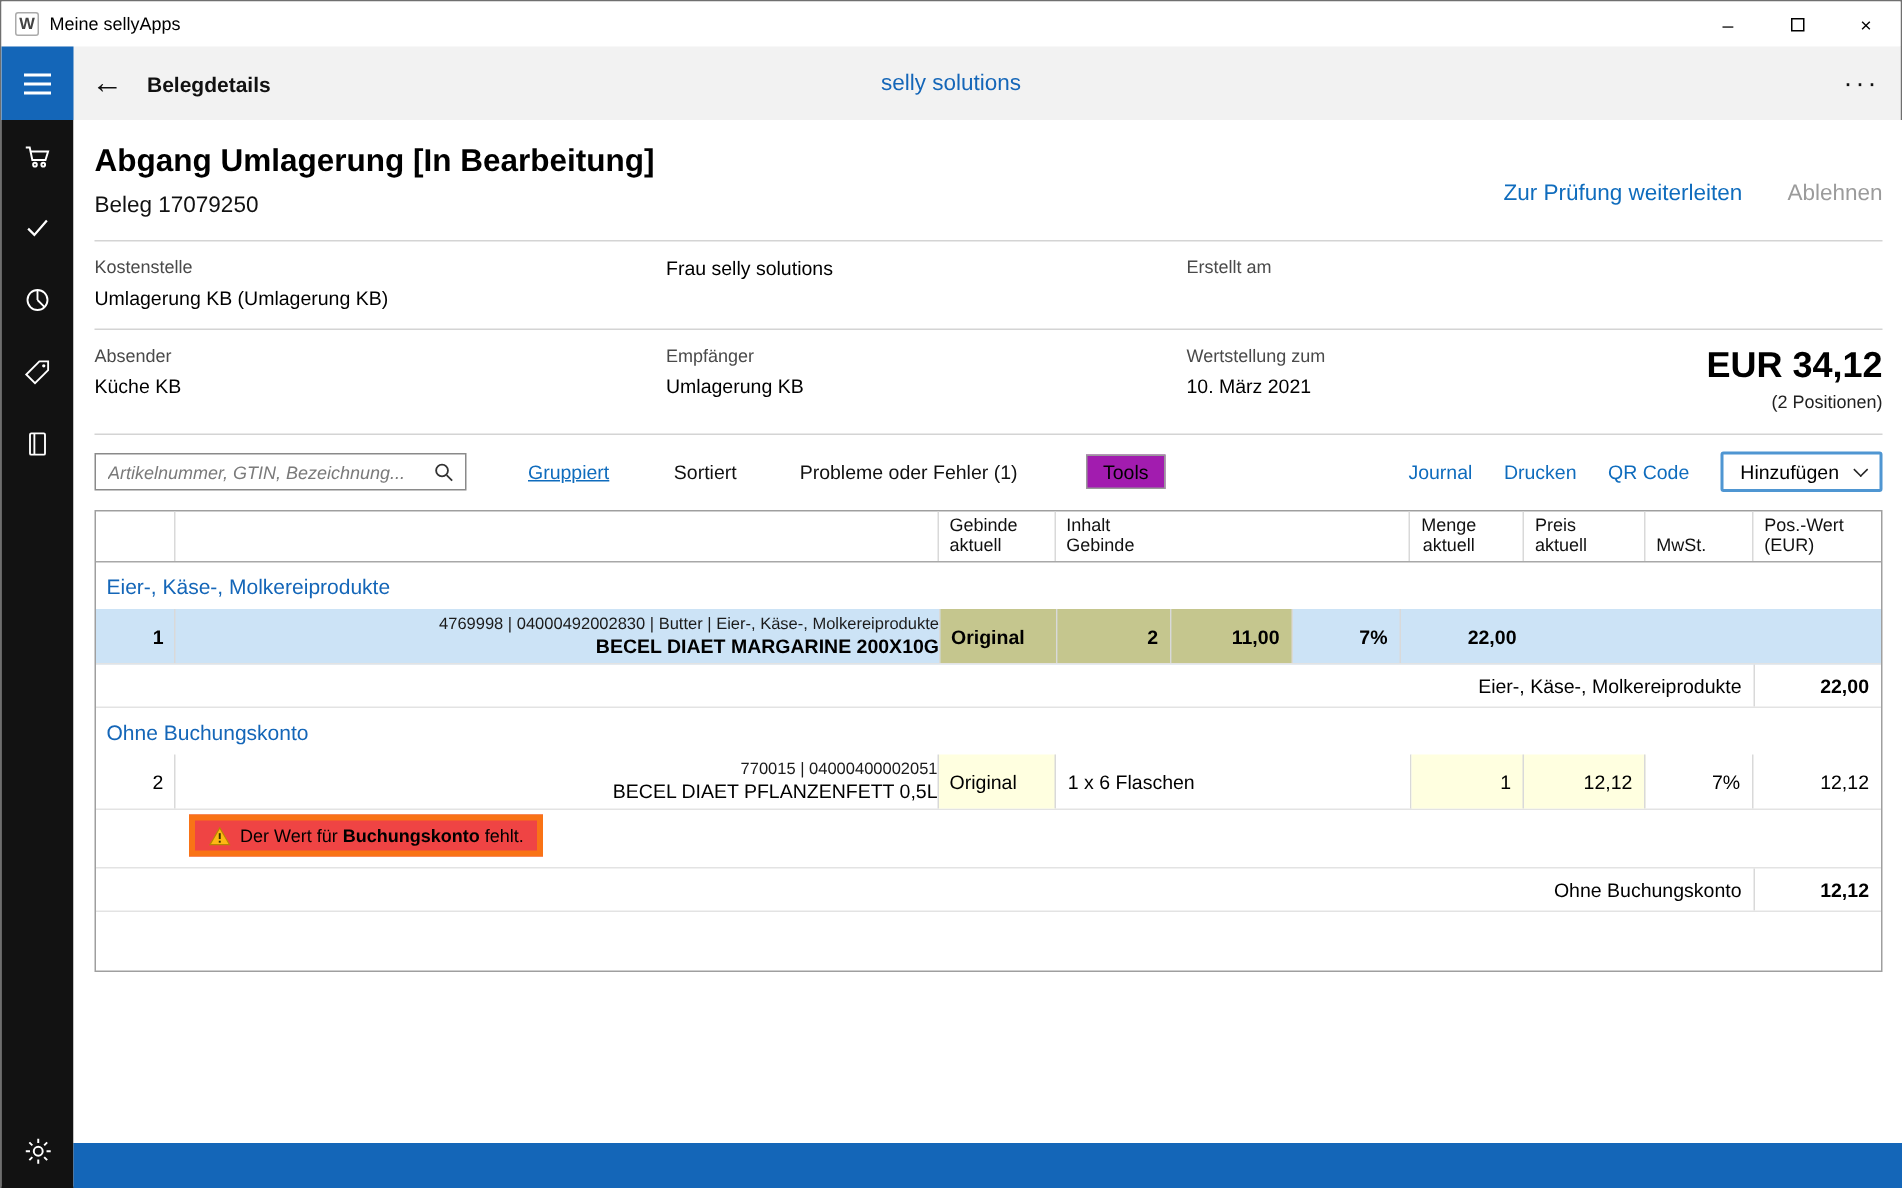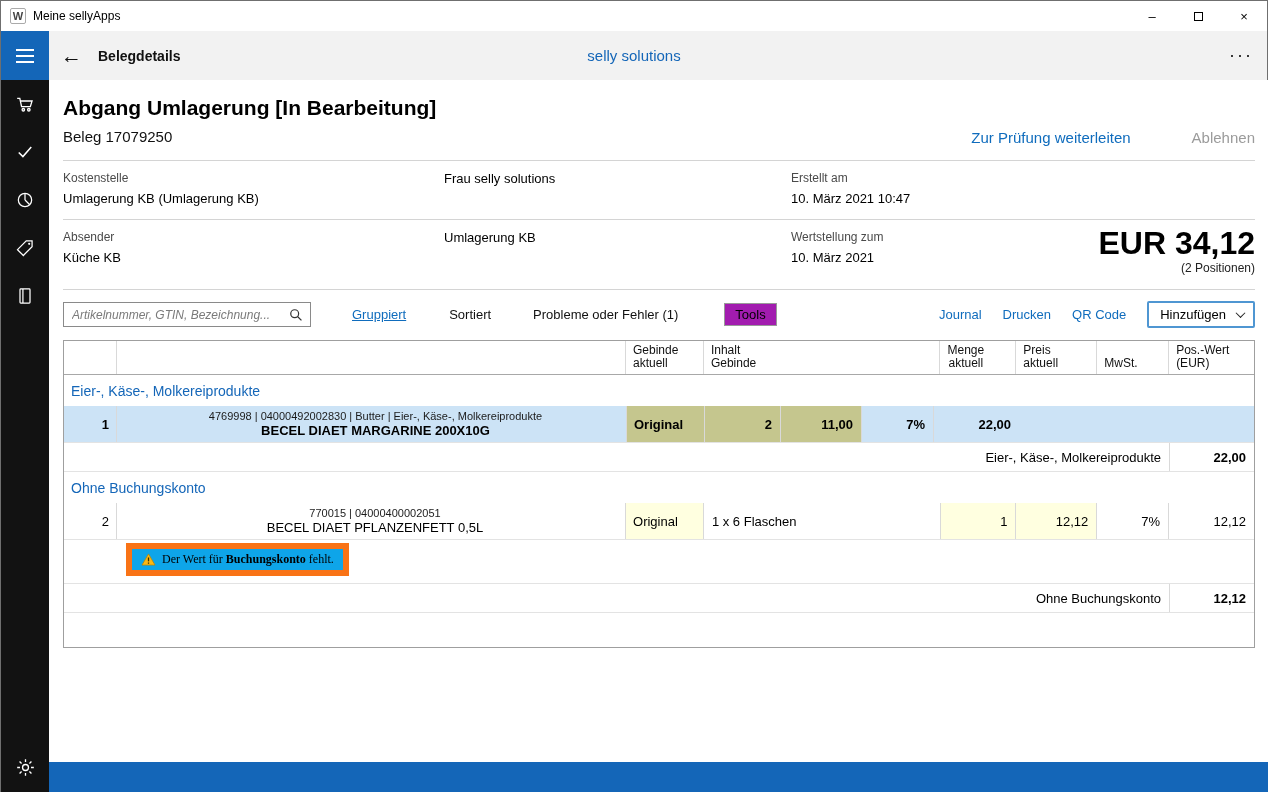--- a/index.html
+++ b/index.html
@@ -31,35 +31,35 @@
   .side-btn.gear { position:absolute; bottom:2px; left:0; }
 
   
   .bottombar { position:absolute; left:48px; top:761px; width:1220px; height:31px; background:#1466b8; }
 
   
   .main { position:absolute; left:48px; top:79px; width:1220px; height:682px; background:#fff; padding:0 14px; }
   .doc-header { display:flex; padding-top:16px; }
   h1 { font-size:21px; font-weight:bold; color:#000; line-height:24px; }
   .doc-sub { margin-top:8px; font-size:15px; color:#111; height:18px; }
-  .doc-actions { margin-left:auto; display:flex; align-items:flex-end; gap:61px; padding-top:14px; white-space:nowrap; }
+  .doc-actions { margin-left:auto; display:flex; align-items:center; gap:30px; padding-top:14px; white-space:nowrap; }
   .link-forward { color:#0f6cbd; font-size:15px; cursor:pointer; text-decoration:none; }
   .link-reject { color:#9b9b9b; font-size:15px; cursor:pointer; text-decoration:none; }
   .hr { height:1px; background:#d4d4d4; }
   .hr.first { margin-top:14px; }
 
   .fields-row { display:flex; padding:10px 0 12px 0; }
   .fields-row .field:nth-child(1){ width:381px; }
   .fields-row .field:nth-child(2){ width:347px; }
   .fields-row .field:nth-child(3){ flex:1; }
   .f-label { font-size:12px; color:#4a4a4a; height:14px; margin-bottom:6px; }
   .f-value { font-size:13px; color:#000; height:16px; }
   .fields-row.row2 { padding:10px 0 14px 0; }
   .total-block { width:175px; display:flex; flex-direction:column; align-items:flex-end; justify-content:center; }
-  .total-amount { font-size:32px; font-weight:bold; color:#000; line-height:27px; }
+  .total-amount { font-size:24px; font-weight:bold; color:#000; line-height:27px; }
   .total-pos { font-size:12px; color:#222; margin-top:4px; }
 
   
   .toolbar { display:flex; align-items:center; margin:11px 0 12px 0; height:27px; }
   .searchbox { display:flex; align-items:center; width:248px; height:25px; border:1px solid #8a8a8a; background:#fff; padding:0 7px 0 8px; }
   .searchbox input { flex:1; border:none; outline:none; font-size:12px; font-family:"Liberation Sans", sans-serif; color:#222; min-width:0; }
   .searchbox input::placeholder { font-style:italic; color:#7a7a7a; }
   .tb-link { font-size:13px; cursor:pointer; text-decoration:none; white-space:nowrap; }
   .tb-link.accent { color:#0f6cbd; }
   .tb-link.plain { color:#111; }
@@ -77,37 +77,37 @@
   .c { border-right:1px solid #d9d9d9; }
   .c:last-child { border-right:none; }
   .c-num { width:53px; } .c-desc { width:510px; } .c-geb { width:78px; } .c-inh { width:237px; }
   .c-men { width:76px;text-align:center; } .c-pre { width:81px; } .c-mw { width:72px; } .c-wert { width:85px; }
   .pad-l { padding-left:7px; }
 
   .t-group { height:31px; display:flex; align-items:center; padding-left:7px; color:#1466b8; font-size:14px; }
   .t-row { display:flex; height:37px; border-bottom:1px solid #e3e3e3; font-size:13px; color:#000; }
   .t-row .c { display:flex; align-items:center; }
   .t-row .c-num { justify-content:flex-end; padding-right:7px; }
-  .t-row .c-desc { flex-direction:column; align-items:center; justify-content:center; padding-left:8px; gap:2px; }
+  .t-row .c-desc { flex-direction:column; align-items:flex-end; justify-content:center; padding-left:8px; gap:2px; }
   .t-row .c-geb { padding-left:7px; }
   .t-row .c-inh { padding-left:8px; }
   .num-r { justify-content:flex-end !important; padding-right:8px; }
   .meta { font-size:11px; color:#1b1b1b; line-height:12px; }
   .pname { font-size:13px; line-height:14px; }
   .bold { font-weight:bold; }
   .row-selected { background:#cce3f6; }
   .cell-edit { background:#ffffe0; }
   .cell-edit-sel { background:#c5c68e; }
 
   .t-subtotal { display:flex; height:29px; border-bottom:1px solid #e3e3e3; font-size:13px; align-items:center; }
   .st-label { flex:1; text-align:right; padding-right:8px; color:#000; }
   .st-value { width:85px; text-align:right; padding-right:8px; font-weight:bold; border-left:1px solid #d9d9d9; align-self:stretch; display:flex; align-items:center; justify-content:flex-end; }
 
   .t-warnrow { padding:3px 0 7px 62px; border-bottom:1px solid #e3e3e3; }
-  .warn-box { display:inline-flex; align-items:center; gap:6px; border:6px solid #f97316; padding:3px 9px; font-size:12px; color:#000; background:#0ea5e9;font-family:Liberation Serif, serif; }
+  .warn-box { display:inline-flex; align-items:center; gap:6px; border:4px solid #f97316; padding:3px 9px; font-size:12px; color:#000; background:#ef4444; }
   .t-fill { flex:1; }
 </style>
 </head>
 <body>
 
 <div class="screen">
 
   <div class="titlebar">
     <div class="app-ico">W</div>
     <span class="tb-title">Meine sellyApps</span>
@@ -199,32 +199,32 @@
     <div class="fields-row">
       <div class="field">
         <div class="f-label">Kostenstelle</div>
         <div class="f-value">Umlagerung KB (Umlagerung KB)</div>
       </div>
       <div class="field">
         <div class="f-value">Frau selly solutions</div>
       </div>
       <div class="field">
         <div class="f-label">Erstellt am</div>
-        <div class="f-value">10. März 2021 10:47</div>
       </div>
     </div>
 
     <div class="hr"></div>
 
     <div class="fields-row row2">
       <div class="field">
         <div class="f-label">Absender</div>
         <div class="f-value">Küche KB</div>
       </div>
       <div class="field">
+        <div class="f-label">Empfänger</div>
         <div class="f-value">Umlagerung KB</div>
       </div>
       <div class="field">
         <div class="f-label">Wertstellung zum</div>
         <div class="f-value">10. März 2021</div>
       </div>
       <div class="total-block">
         <div class="total-amount">EUR 34,12</div>
         <div class="total-pos">(2 Positionen)</div>
       </div>

